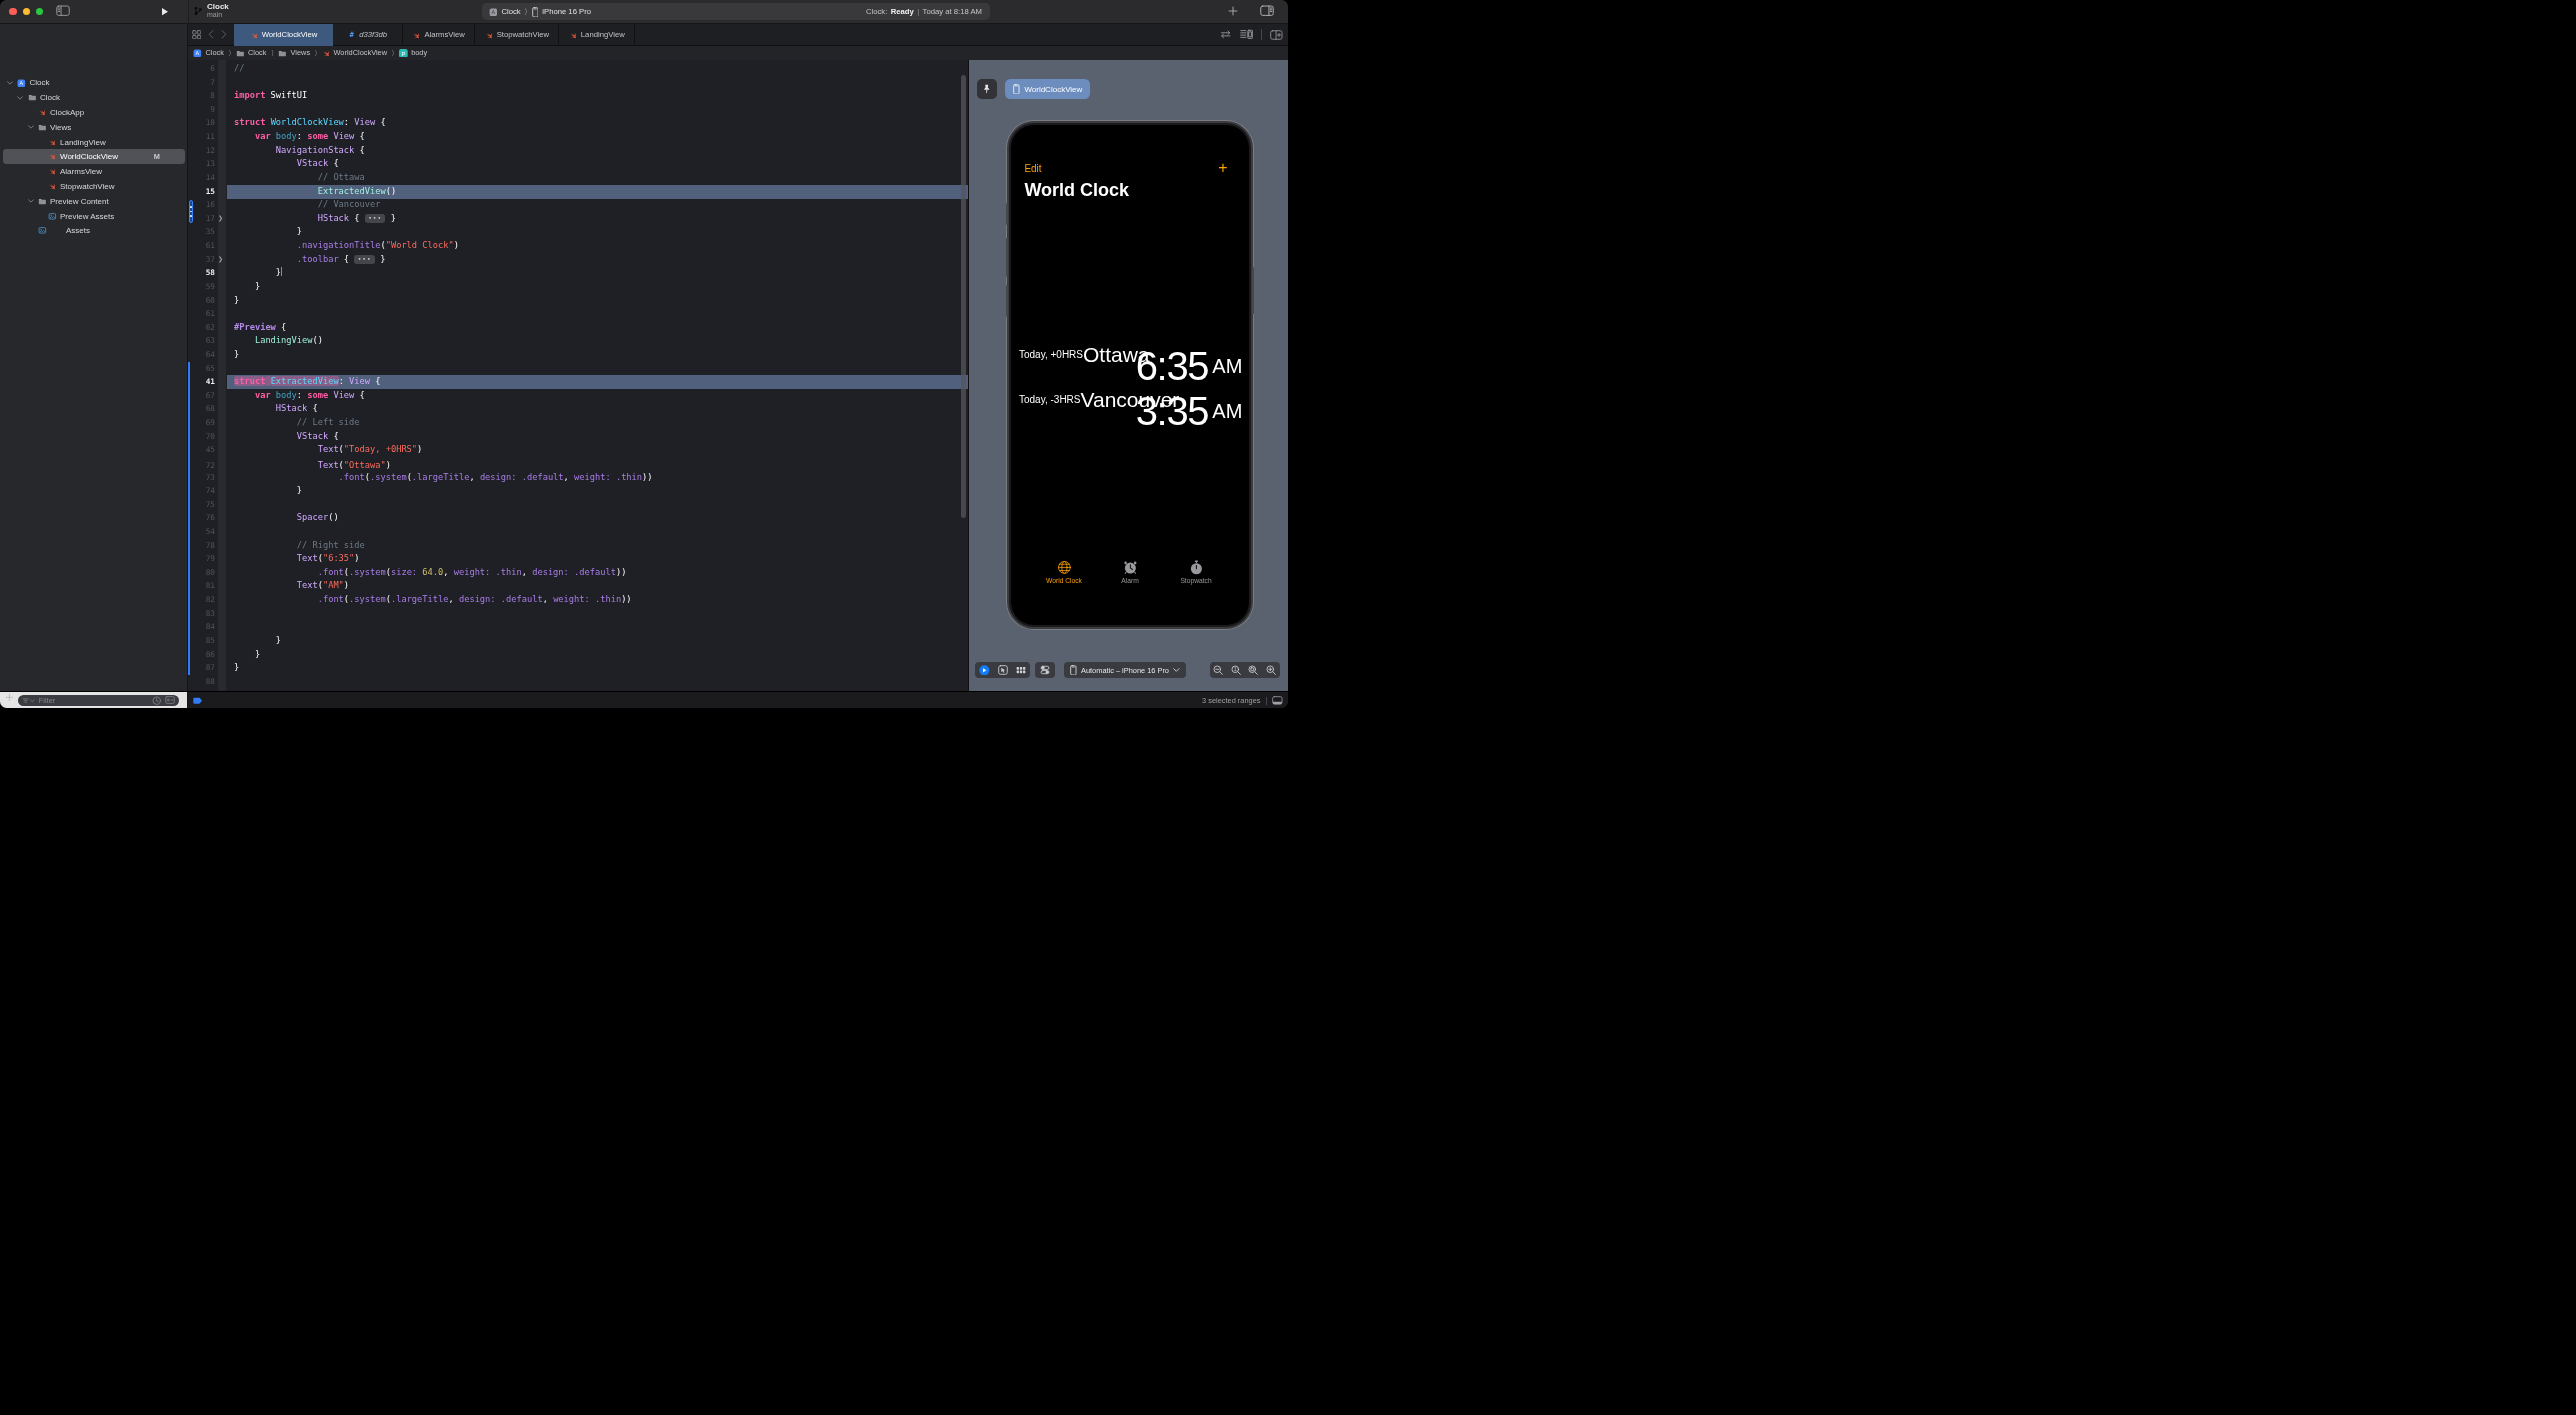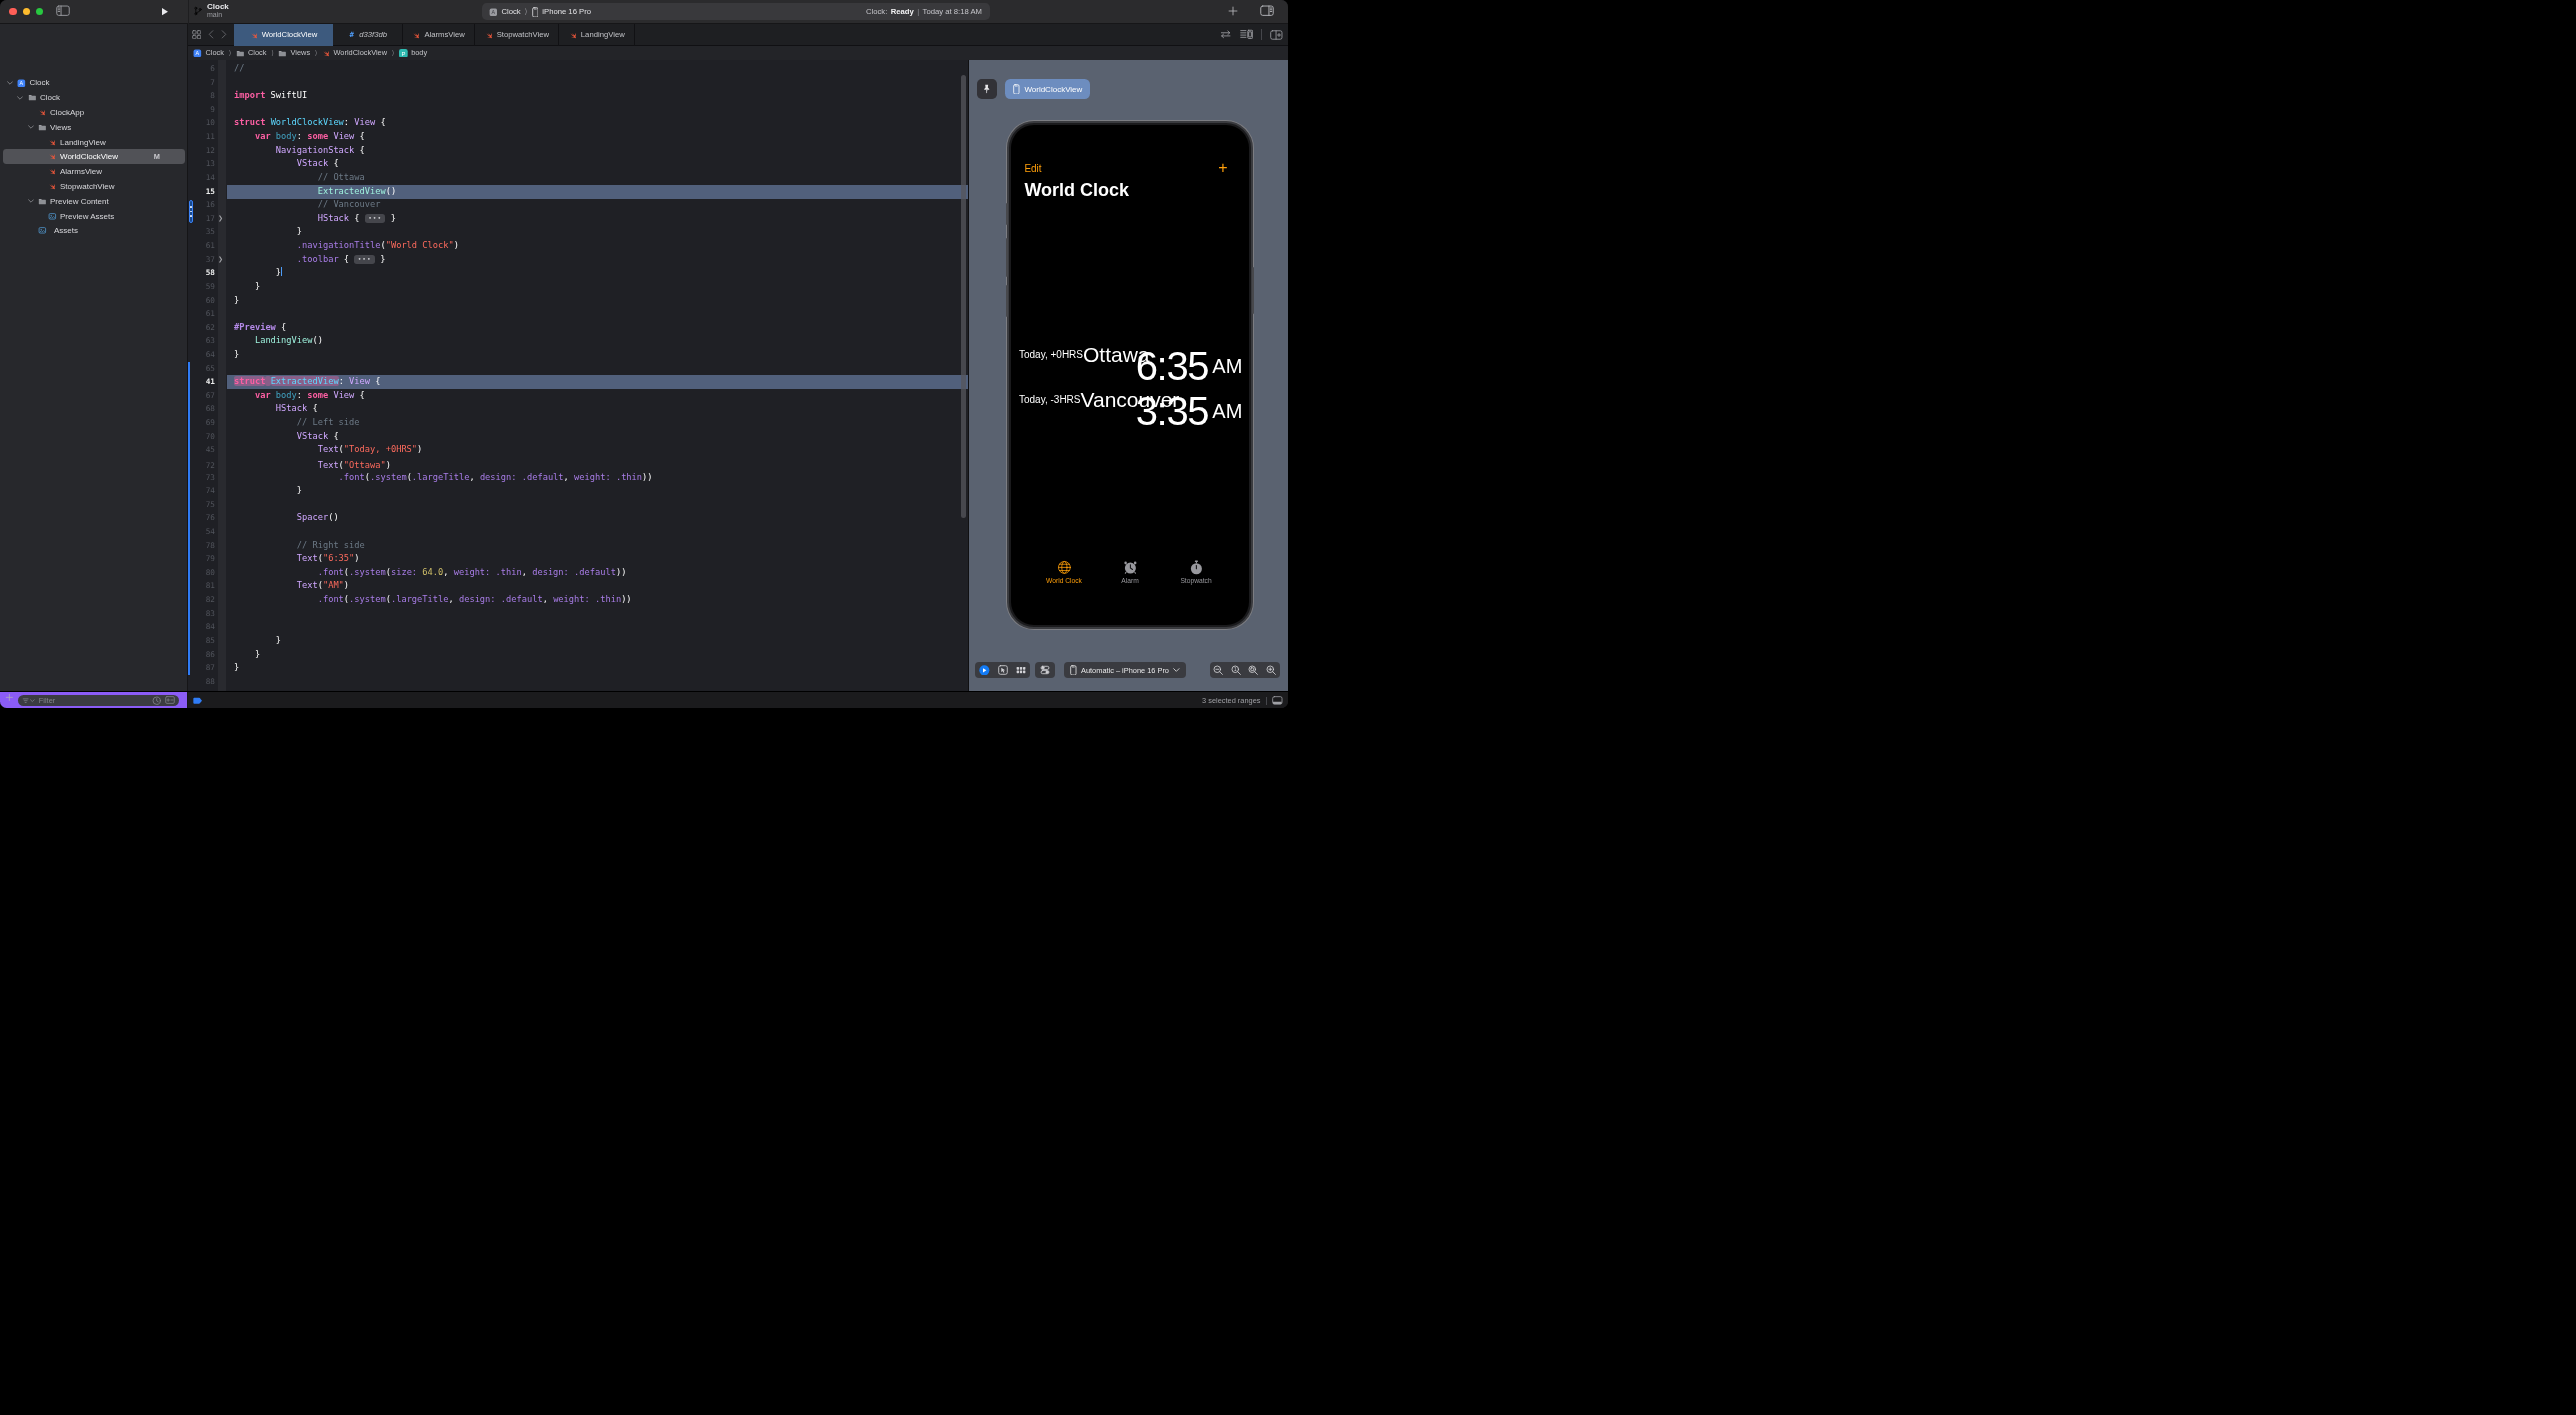--- a/index.html
+++ b/index.html
@@ -126,21 +126,21 @@
   #preview-toolbar{position:absolute;left:0;right:0;top:602px;height:16px;}
   .pt-group{position:absolute;top:0;height:16px;background:#3a3b40;border-radius:4px;
             display:flex;align-items:center;justify-content:space-around;color:#d2d2d6;}
   #pt-mode{left:6px;width:55px;}
   #pt-settings{left:66px;width:20px;}
   #pt-device{left:95px;width:122px;gap:4px;font-size:7.4px;color:#e8e8e9;justify-content:center;}
   #pt-zoom{left:241px;width:70px;}
 
   
   #statusbar{position:absolute;left:0;top:691px;width:1288px;height:17px;background:#1b1b1d;border-top:0.7px solid #000;}
-  #statusbar-sidebar{position:absolute;left:0;top:0;width:188px;height:17px;background:#8b5cf6;border-right:0.7px solid #151517;}
+  #statusbar-sidebar{position:absolute;left:0;top:0;width:188px;height:17px;background:#e5e5e5;border-right:0.7px solid #151517;}
   #filter-add{position:absolute;left:5.4px;top:1.3px;color:#b0b1b5;}
   #filter-pill{position:absolute;left:18px;top:2.7px;width:161px;height:11.4px;background:#3b3c41;border-radius:6px;
                display:flex;align-items:center;padding:0 4px;gap:3.4px;color:#85868c;}
   #filter-placeholder{font-size:7.4px;flex:1;}
   #breakpoint-glyph{position:absolute;left:193px;top:4.7px;}
   #status-right{position:absolute;right:5.4px;top:0;height:17px;display:flex;align-items:center;gap:5.4px;color:#a0a1a6;font-size:7.4px;}
 </style>
 </head>
 <body>
 
@@ -474,21 +474,21 @@
           <span class="row-label" style="left: 60px;">Preview Assets</span>
         </div>
         <div class="srow">
           <span class="row-ico ico" style="left: 38px; top: 3px;">
             <svg width="8.7" height="8.7" viewBox="0 0 16 16">
               <rect x="2" y="3" width="12" height="10" rx="2" fill="none" stroke="#57a7e4" stroke-width="1.3"></rect>
               <circle cx="5.8" cy="6.6" r="1.1" fill="#57a7e4"></circle>
               <path d="M3.5 11.4l2.8-2.8 1.9 1.9 2.1-2.1 2.2 2.2" stroke="#57a7e4" stroke-width="1.2" fill="none"></path>
             </svg>
           </span>
-          <span class="row-label" style="left: 54px;">Assets</span>
+          <span class="row-label" style="left: 66px;">Assets</span>
         </div>
       </div>
   </div>
 
   <div id="editor">
     <div id="fold-strip"></div>
     <div id="code-lines">
         <div class="code-row" style="top: 2px;">
           <div class="lnum">6</div>
           <div class="ctext"><span class="tk-com">//</span></div>

